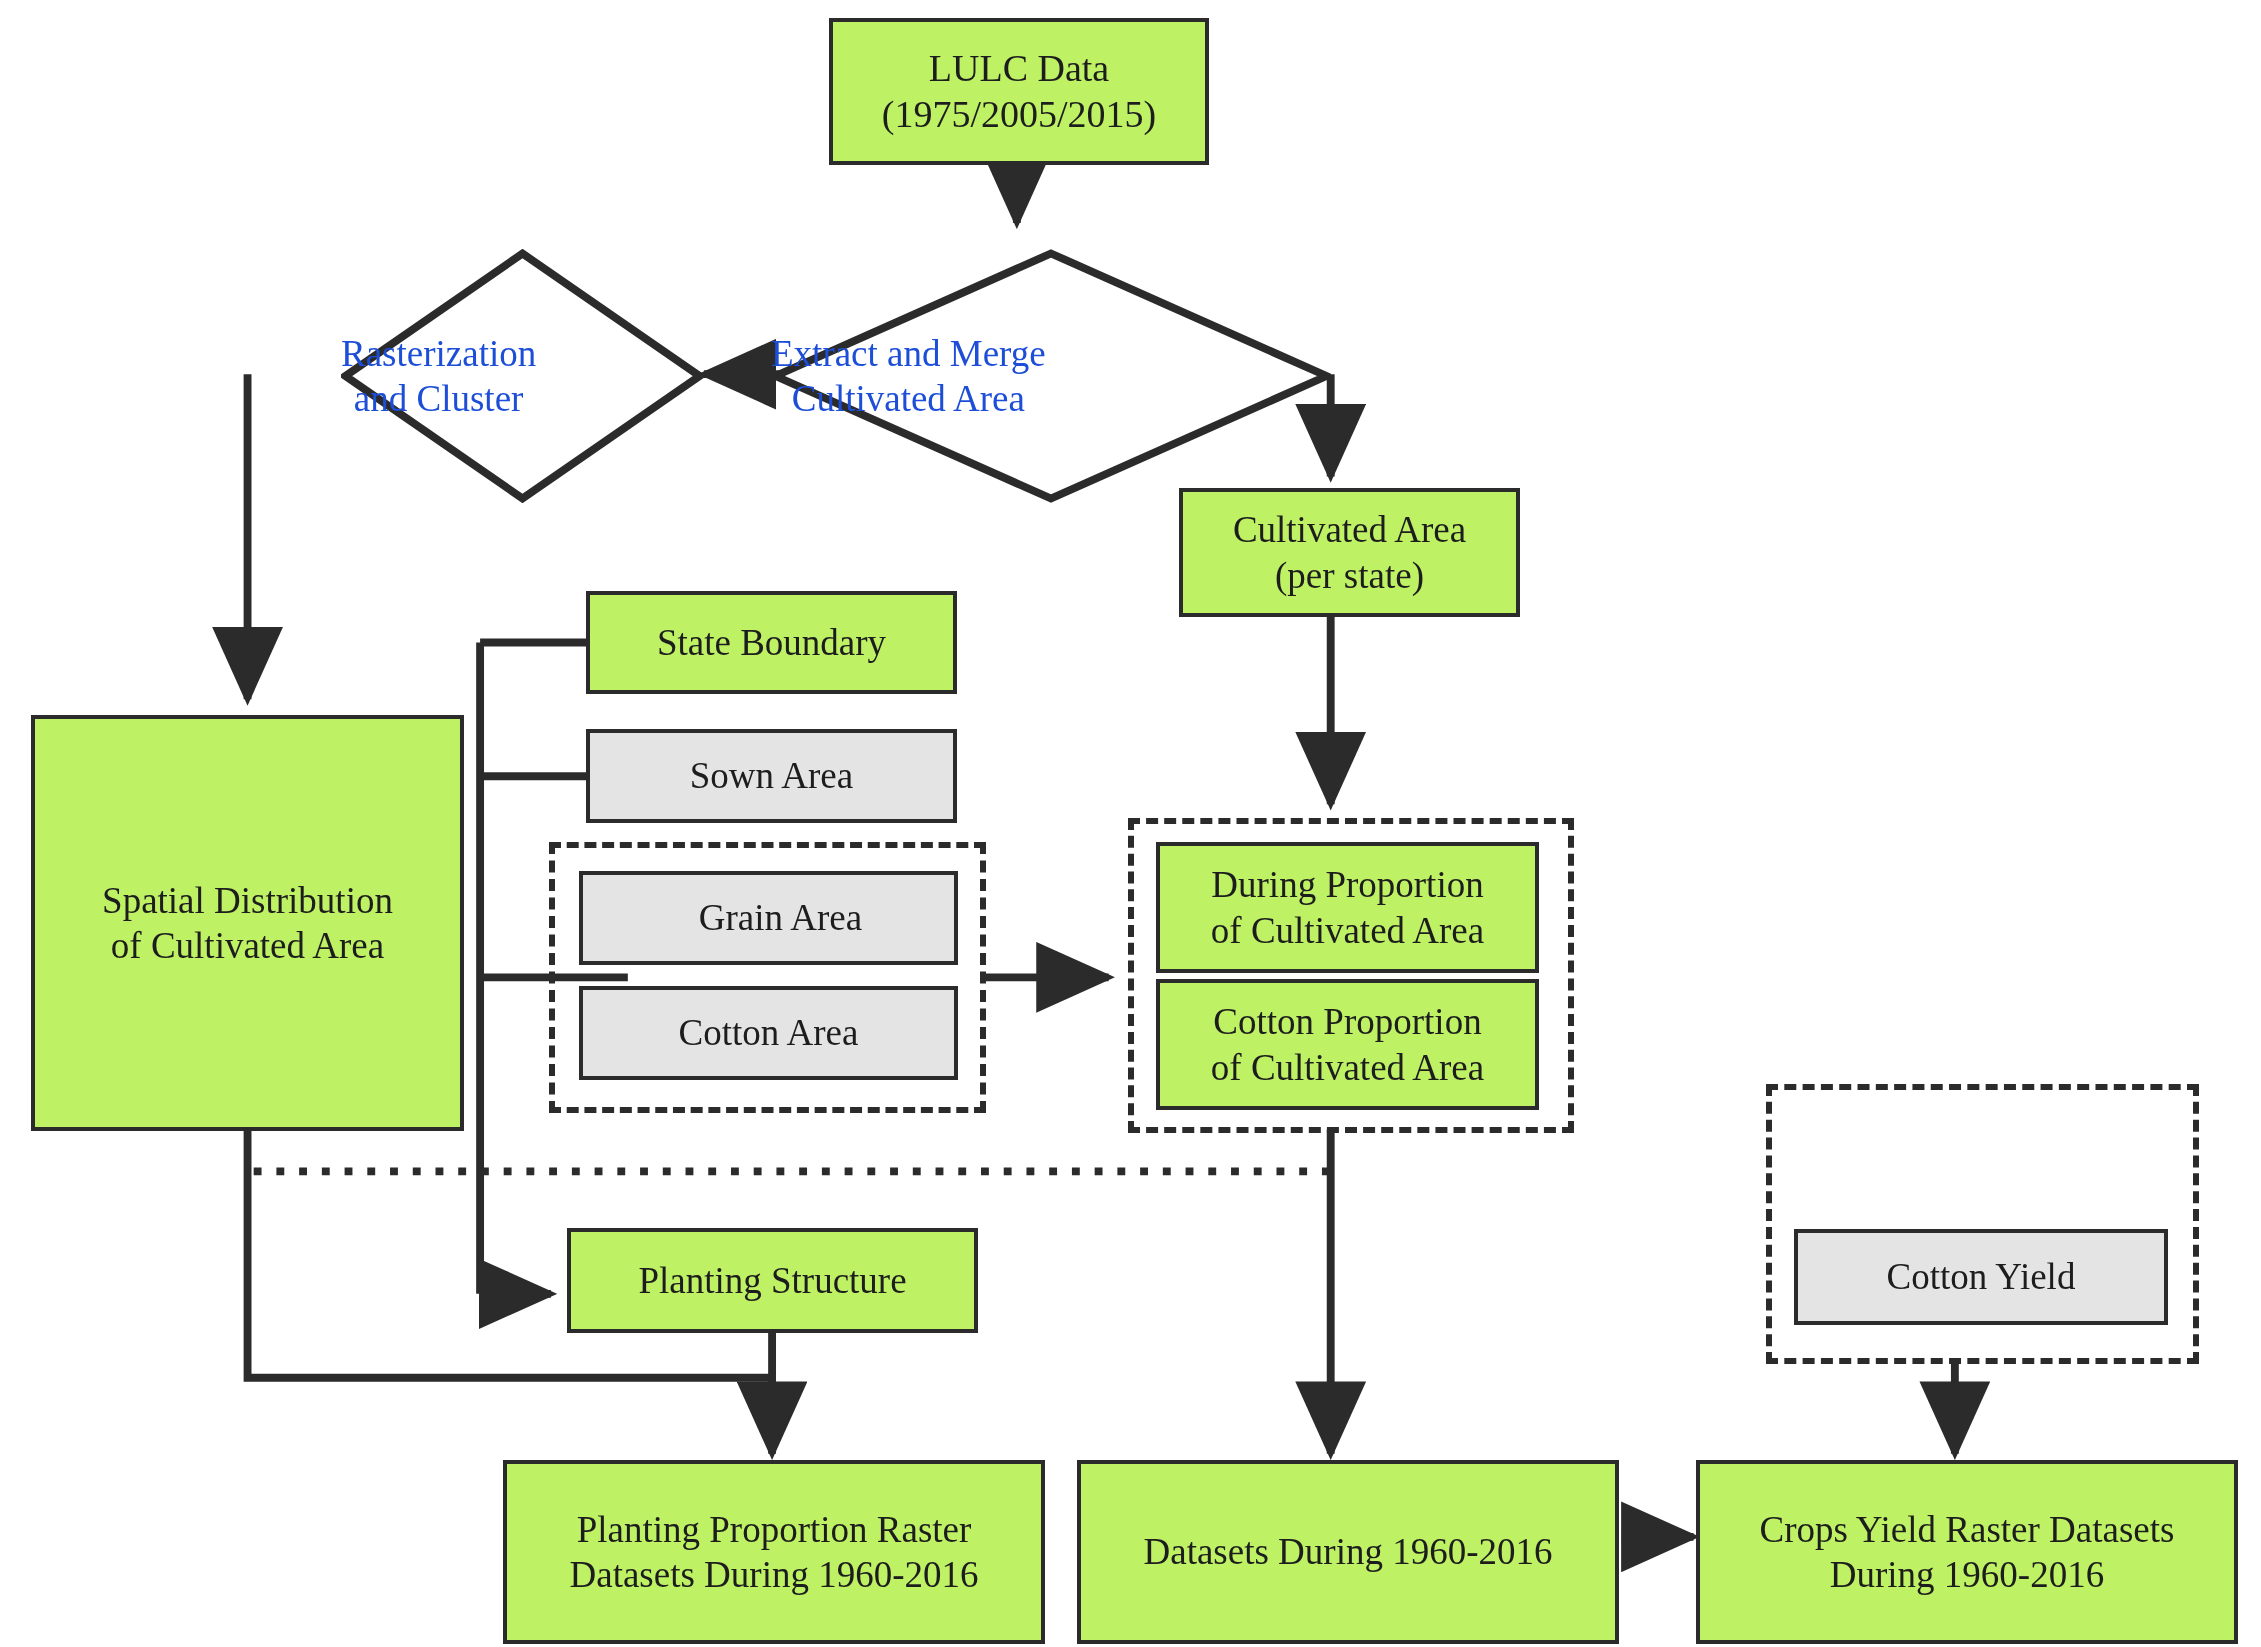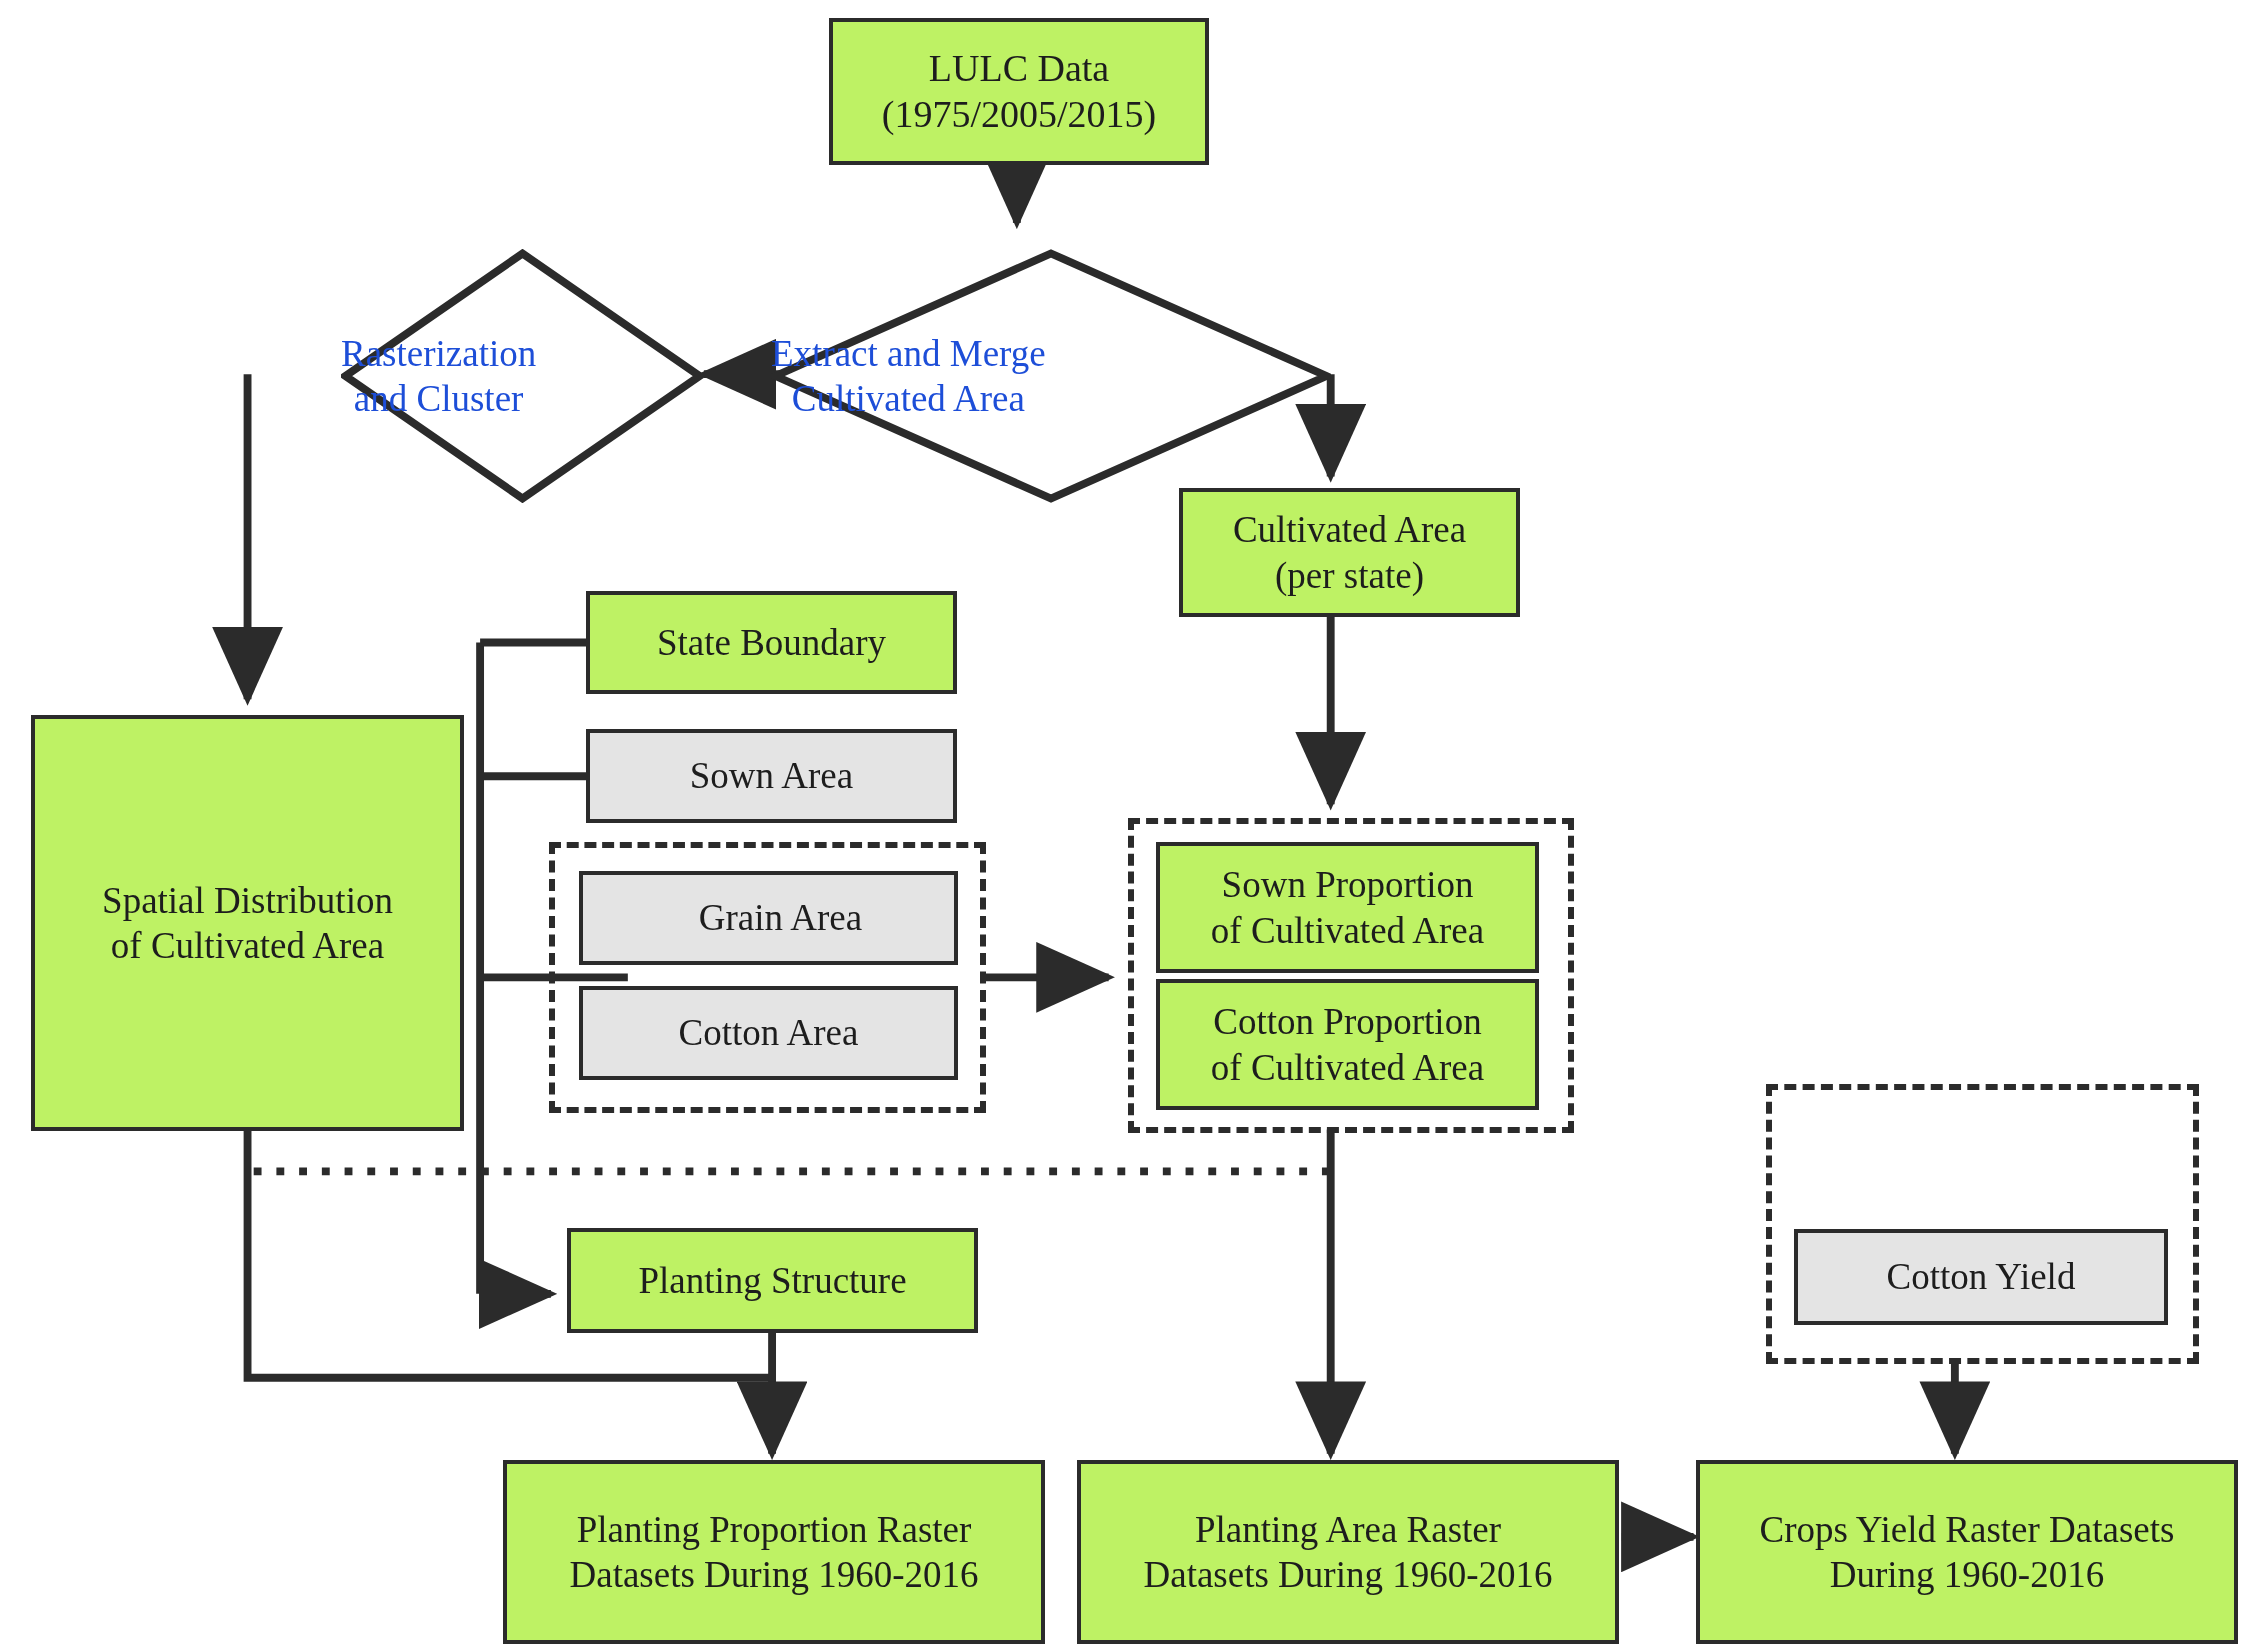--- a/index.html
+++ b/index.html
@@ -124,21 +124,21 @@
   </div>
 
   <div class="node boxnode filled t42" style="left:579px;top:986px;width:379px;height:94px;">
     <span>Cotton Area</span>
   </div>
 
   <div class="dashgroup" style="left:1128px;top:818px;width:446px;height:315px;"></div>
 
   <div class="node boxnode t42" style="left:1156px;top:842px;width:383px;height:131px;">
     <div>
-      <div>Sown Proportion</div>
+      <div>During Proportion</div>
       <div>of  Cultivated Area</div>
     </div>
   </div>
 
   <div class="node boxnode t42" style="left:1156px;top:979px;width:383px;height:131px;">
     <div>
       <div>Cotton Proportion</div>
       <div>of  Cultivated Area</div>
     </div>
   </div>
@@ -156,21 +156,20 @@
 
   <div class="node boxnode t42" style="left:503px;top:1460px;width:542px;height:184px;">
     <div>
       <div>Planting Proportion Raster</div>
       <div>Datasets During 1960-2016</div>
     </div>
   </div>
 
   <div class="node boxnode t42" style="left:1077px;top:1460px;width:542px;height:184px;">
     <div>
-      <div>Planting Area Raster</div>
       <div>Datasets During 1960-2016</div>
     </div>
   </div>
 
   <div class="node boxnode t42" style="left:1696px;top:1460px;width:542px;height:184px;">
     <div>
       <div>Crops Yield  Raster Datasets</div>
       <div>During 1960-2016</div>
     </div>
   </div>

